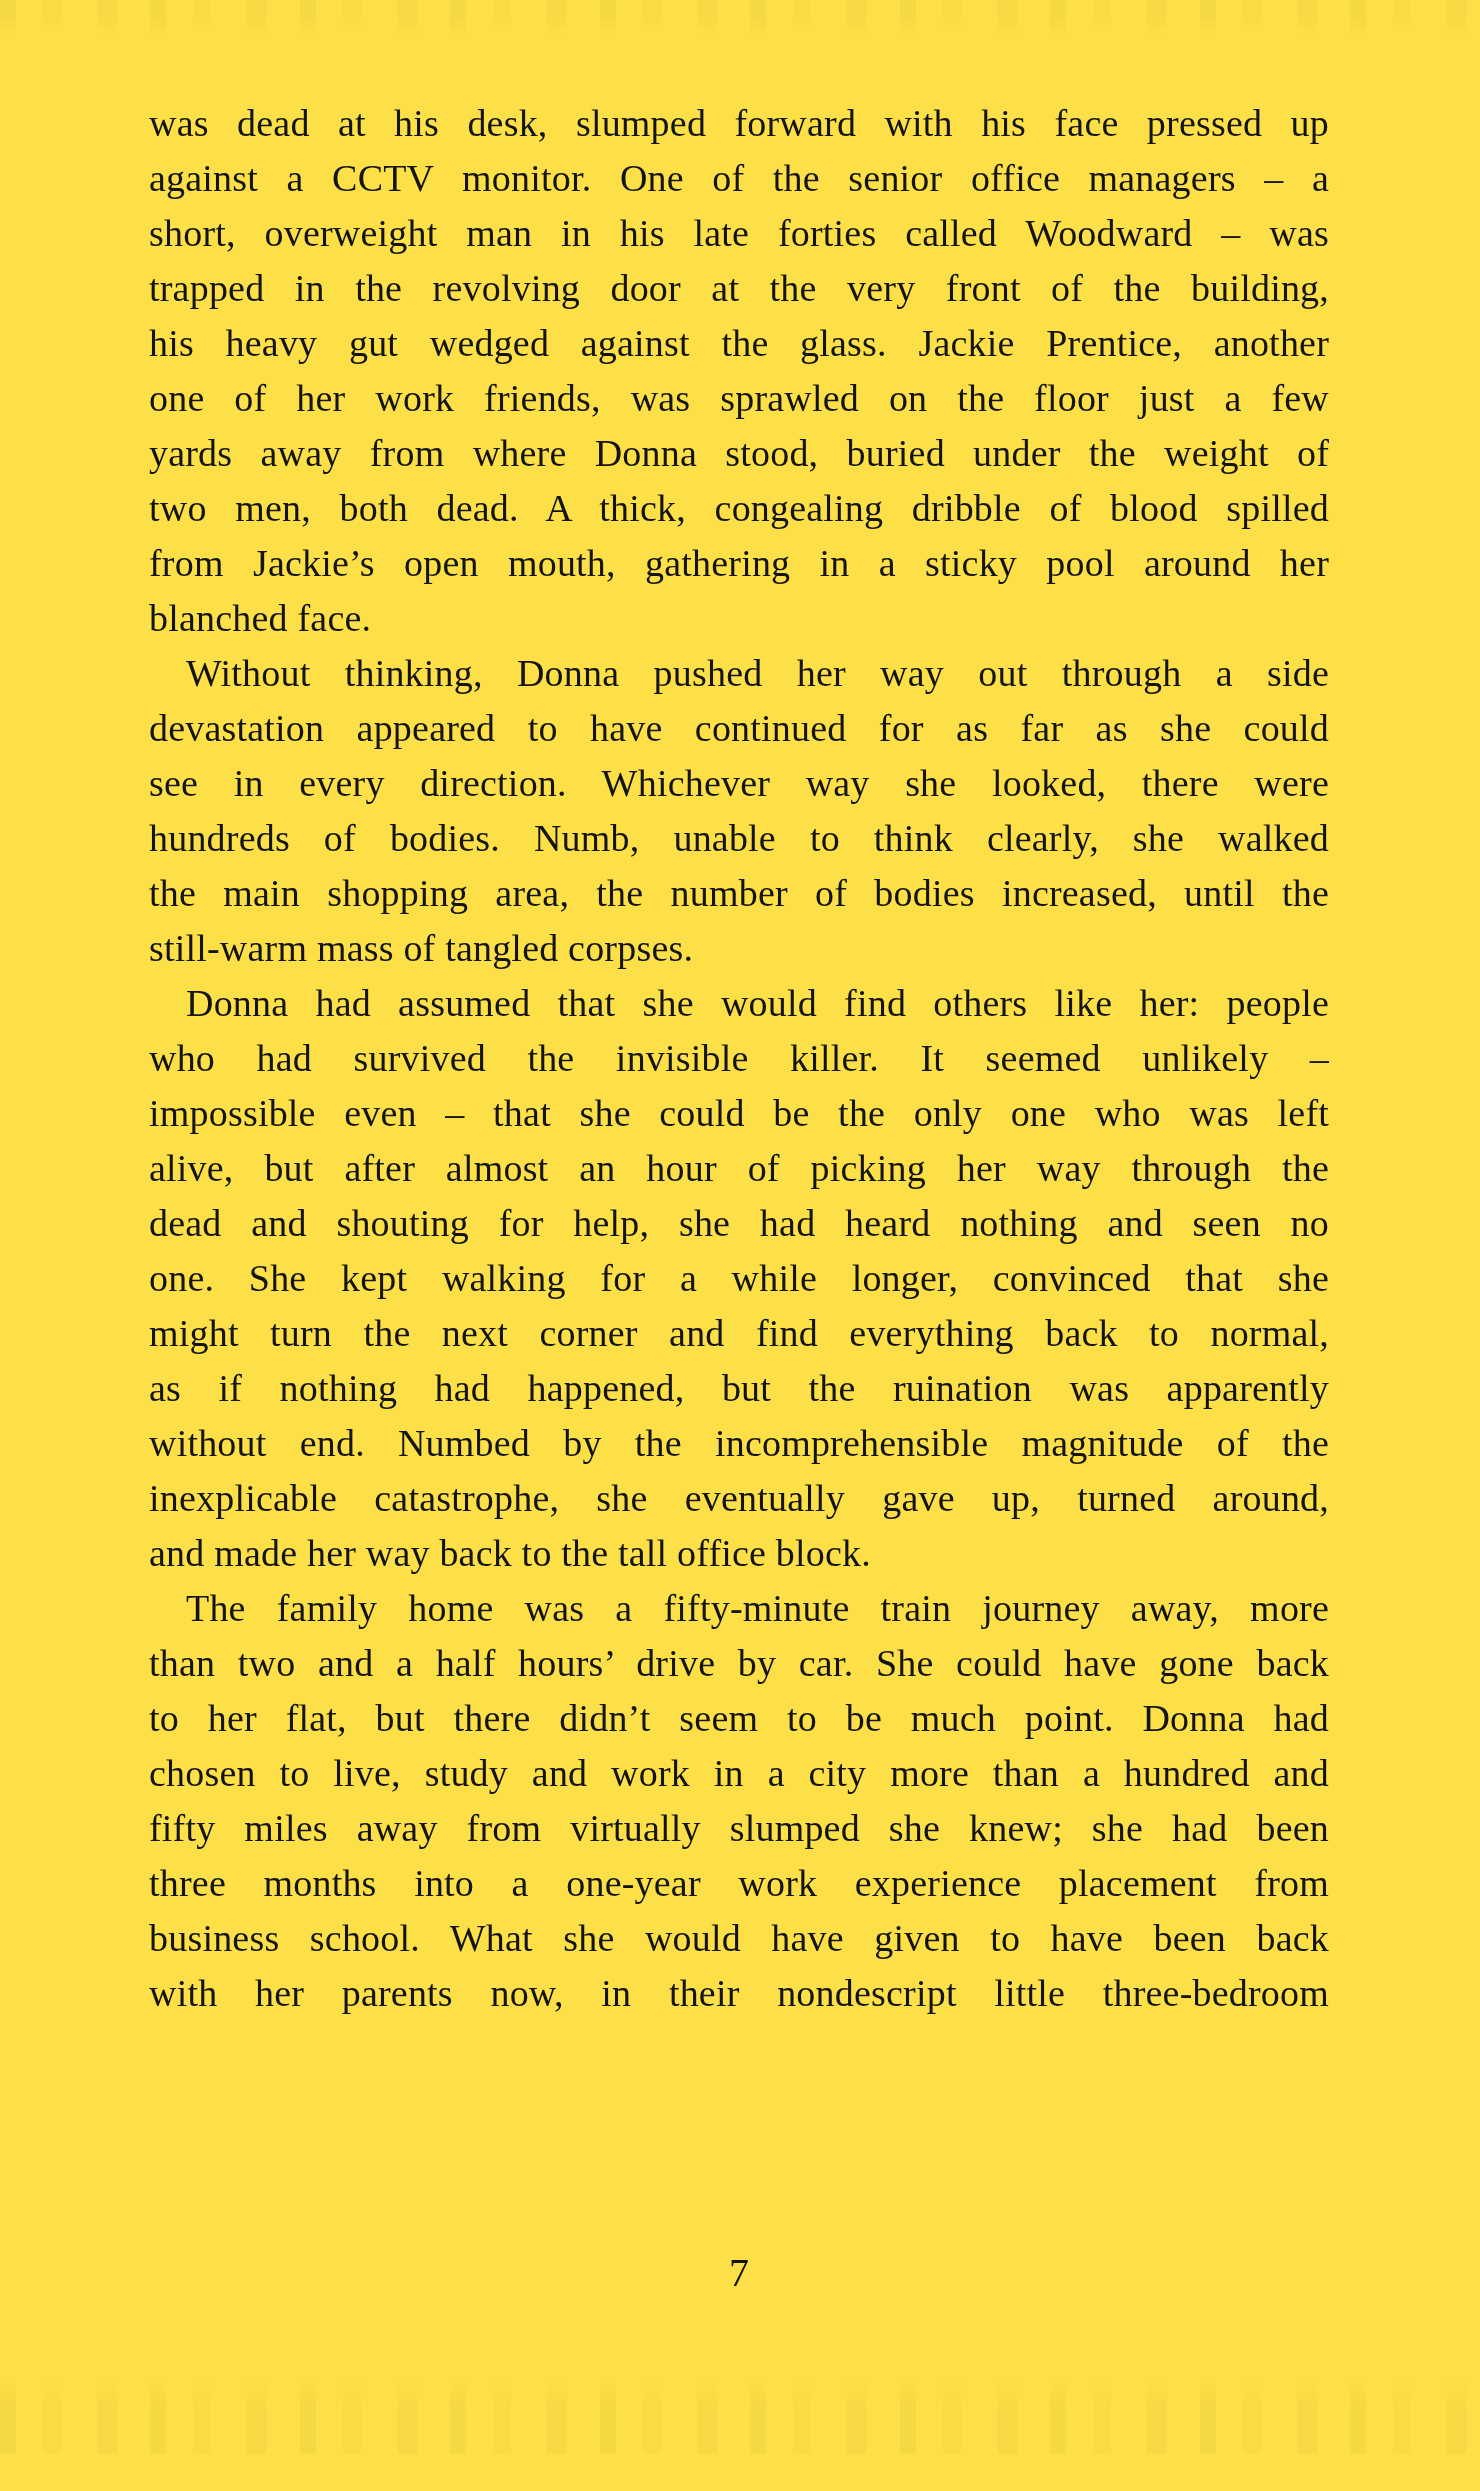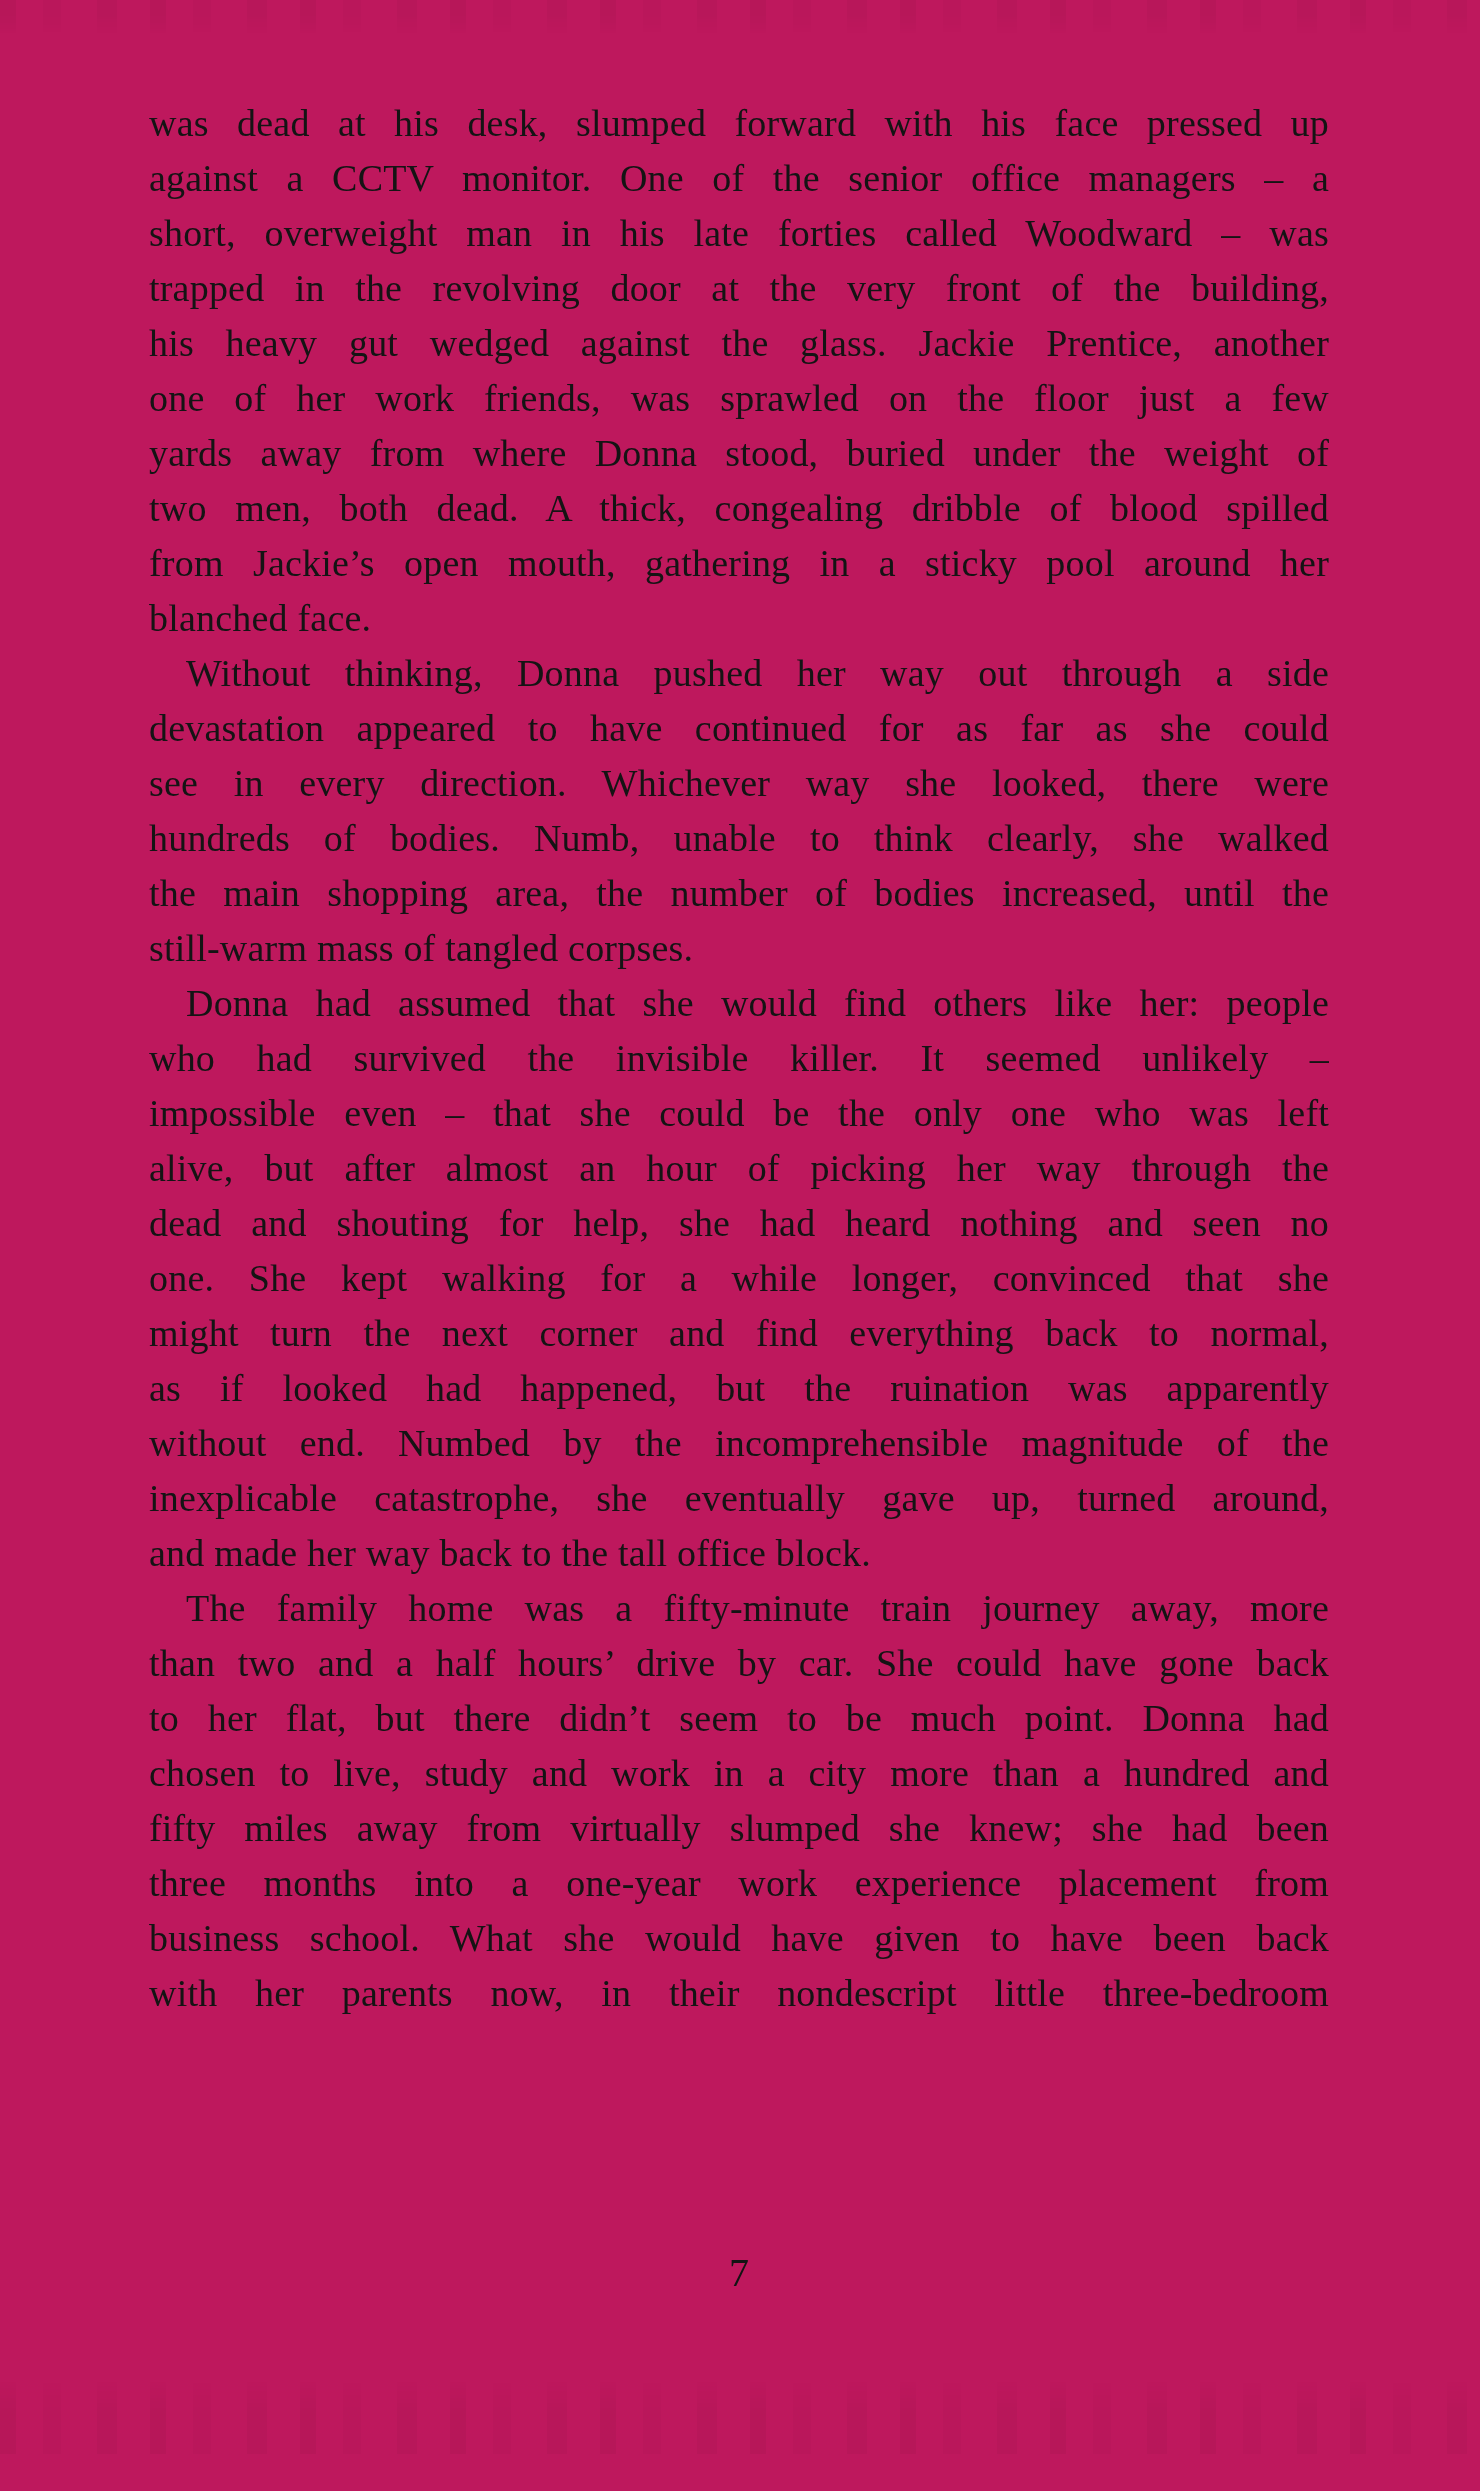--- a/index.html
+++ b/index.html
@@ -4,21 +4,21 @@
 <style>
   html, body {
     margin: 0;
     padding: 0;
     background: #ffffff;
   }
   .scan-page {
     position: relative;
     width: 1481px;
     height: 2491px;
-    background: #be185d;
+    background: #fde047;
     overflow: hidden;
     font-family: "Liberation Serif", "DejaVu Serif", serif;
     color: #141414;
   }
   
   .noise-band {
     position: absolute;
     left: 0;
     width: 1481px;
     pointer-events: none;
@@ -97,21 +97,21 @@
       <div class="line">hundreds of bodies. Numb, unable to think clearly, she walked</div>
       <div class="line">the main shopping area, the number of bodies increased, until the</div>
       <div class="line para-end">still-warm mass of tangled corpses.</div>
       <div class="line para-start">Donna had assumed that she would find others like her: people</div>
       <div class="line">who had survived the invisible killer. It seemed unlikely –</div>
       <div class="line">impossible even – that she could be the only one who was left</div>
       <div class="line">alive, but after almost an hour of picking her way through the</div>
       <div class="line">dead and shouting for help, she had heard nothing and seen no</div>
       <div class="line">one. She kept walking for a while longer, convinced that she</div>
       <div class="line">might turn the next corner and find everything back to normal,</div>
-      <div class="line">as if looked had happened, but the ruination was apparently</div>
+      <div class="line">as if nothing had happened, but the ruination was apparently</div>
       <div class="line">without end. Numbed by the incomprehensible magnitude of the</div>
       <div class="line">inexplicable catastrophe, she eventually gave up, turned around,</div>
       <div class="line para-end">and made her way back to the tall office block.</div>
       <div class="line para-start">The family home was a fifty-minute train journey away, more</div>
       <div class="line">than two and a half hours’ drive by car. She could have gone back</div>
       <div class="line">to her flat, but there didn’t seem to be much point. Donna had</div>
       <div class="line">chosen to live, study and work in a city more than a hundred and</div>
       <div class="line">fifty miles away from virtually slumped she knew; she had been</div>
       <div class="line">three months into a one-year work experience placement from</div>
       <div class="line">business school. What she would have given to have been back</div>

